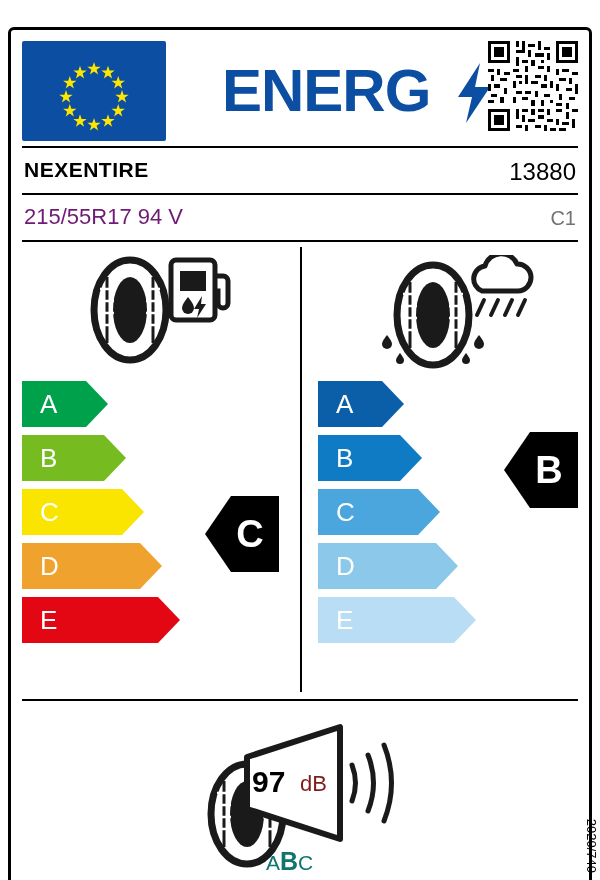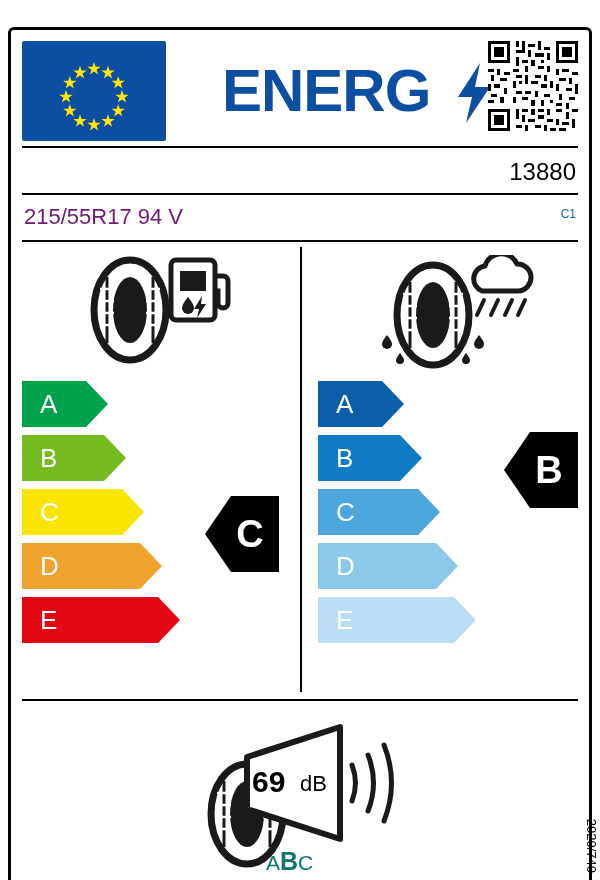--- a/index.html
+++ b/index.html
@@ -109,22 +109,22 @@
     position: absolute;
     left: 24px;
     top: 185px;
     font-size: 22px;
     color: #701a75;
   }
   .cls {
     position: absolute;
     right: 24px;
     top: 188px;
-    font-size: 12px;
-    color: #0369a1;
+    font-size: 20px;
+    color: #737373;
   }
 
   
   .vline {
     position: absolute;
     left: 300px;
     top: 228px;
     width: 2px;
     height: 445px;
     background: #000;
@@ -201,21 +201,21 @@
     font-size: 30px;
     font-weight: bold;
     color: #000;
     line-height: 30px;
   }
   .dbunit {
     position: absolute;
     left: 300px;
     top: 754px;
     font-size: 22px;
-    color: #000000;
+    color: #7f1d1d;
     line-height: 22px;
   }
   .abc {
     position: absolute;
     left: 266px;
     top: 832px;
     font-size: 21px;
     color: #0f766e;
     line-height: 21px;
   }
@@ -367,20 +367,21 @@
         <rect x="23" y="28" width="2" height="1"></rect>
       </g>
     </svg>
   </div>
 
   <div class="hr" style="top:127px;"></div>
   <div class="hr" style="top:174px;"></div>
   <div class="hr" style="top:221px;"></div>
   <div class="hr" style="top:680px;"></div>
 
+  <div class="brand">NEXENTIRE</div>
   <div class="code">13880</div>
   <div class="size">215/55R17 94 V</div>
   <div class="cls">C1</div>
 
   <div class="vline"></div>
 
   <svg class="pict" style="left:80px; top:236px; width:100px; height:110px;" viewBox="0 0 100 110" xmlns="http://www.w3.org/2000/svg" aria-hidden="true">
     <ellipse cx="50" cy="55" rx="36" ry="50" fill="none" stroke="#1a1a1a" stroke-width="7"></ellipse>
     <ellipse cx="50" cy="55" rx="17" ry="33" fill="#1a1a1a"></ellipse>
     <g stroke="#1a1a1a" stroke-width="3">
@@ -530,18 +531,18 @@
       <path d="M247 48 L247 100" stroke="#1a1a1a" stroke-width="6"></path>
     </g>
 
     <g fill="none" stroke="#1a1a1a" stroke-width="5" stroke-linecap="round">
       <path d="M352 56 q7 18 0 36"></path>
       <path d="M368 46 q11 28 0 56"></path>
       <path d="M384 36 q15 38 0 76"></path>
     </g>
   </svg>
 
-  <div class="dbtext">69</div>
+  <div class="dbtext">97</div>
   <div class="dbunit">dB</div>
   <div class="abc"><span>A</span><b>B</b><span>C</span></div>
 
   <div class="sidecode">2020/740</div>
 </div>
 
 </body></html>

